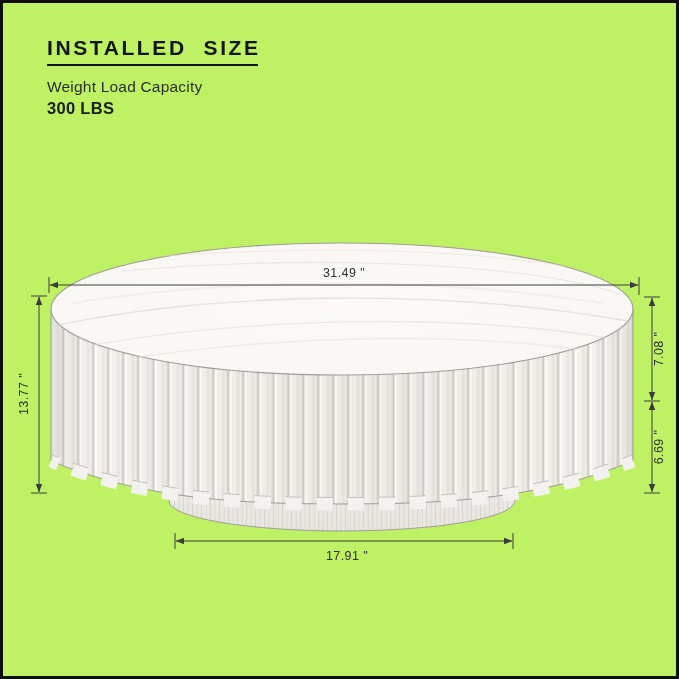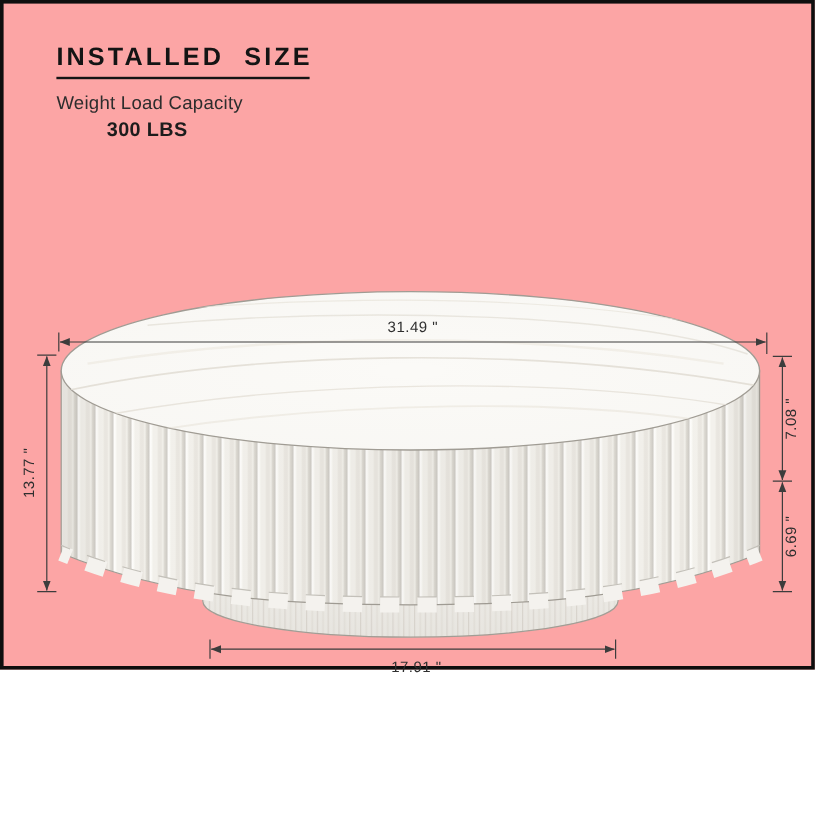--- a/index.html
+++ b/index.html
@@ -8,24 +8,24 @@
     width: 679px;
     height: 679px;
     background: #ffffff;
     font-family: "Liberation Sans", sans-serif;
     overflow: hidden;
   }
   .frame {
     position: absolute;
     inset: 0;
     width: 679px;
-    height: 558px;
+    height: 679px;
     border: 3px solid #0e0e0e;
     box-sizing: border-box;
-    background: #fca5a5;
+    background: #bef264;
   }
   .header {
     position: absolute;
     left: 44px;
     top: 33px;
     z-index: 5;
   }
   .title {
     font-size: 21px;
     font-weight: 700;
@@ -46,21 +46,20 @@
     font-weight: 400;
     color: #2d2d2d;
     letter-spacing: 0.2px;
   }
   .capacity {
     margin-top: 3px;
     font-size: 16.5px;
     font-weight: 700;
     color: #1c1c1c;
     letter-spacing: 0.3px;
-    margin-left: 42px;
   }
   svg.diagram {
     position: absolute;
     left: 0;
     top: 0;
   }
   .dim-label {
     font-family: "Liberation Sans", sans-serif;
     font-size: 12.5px;
     fill: #2f2f2f;

